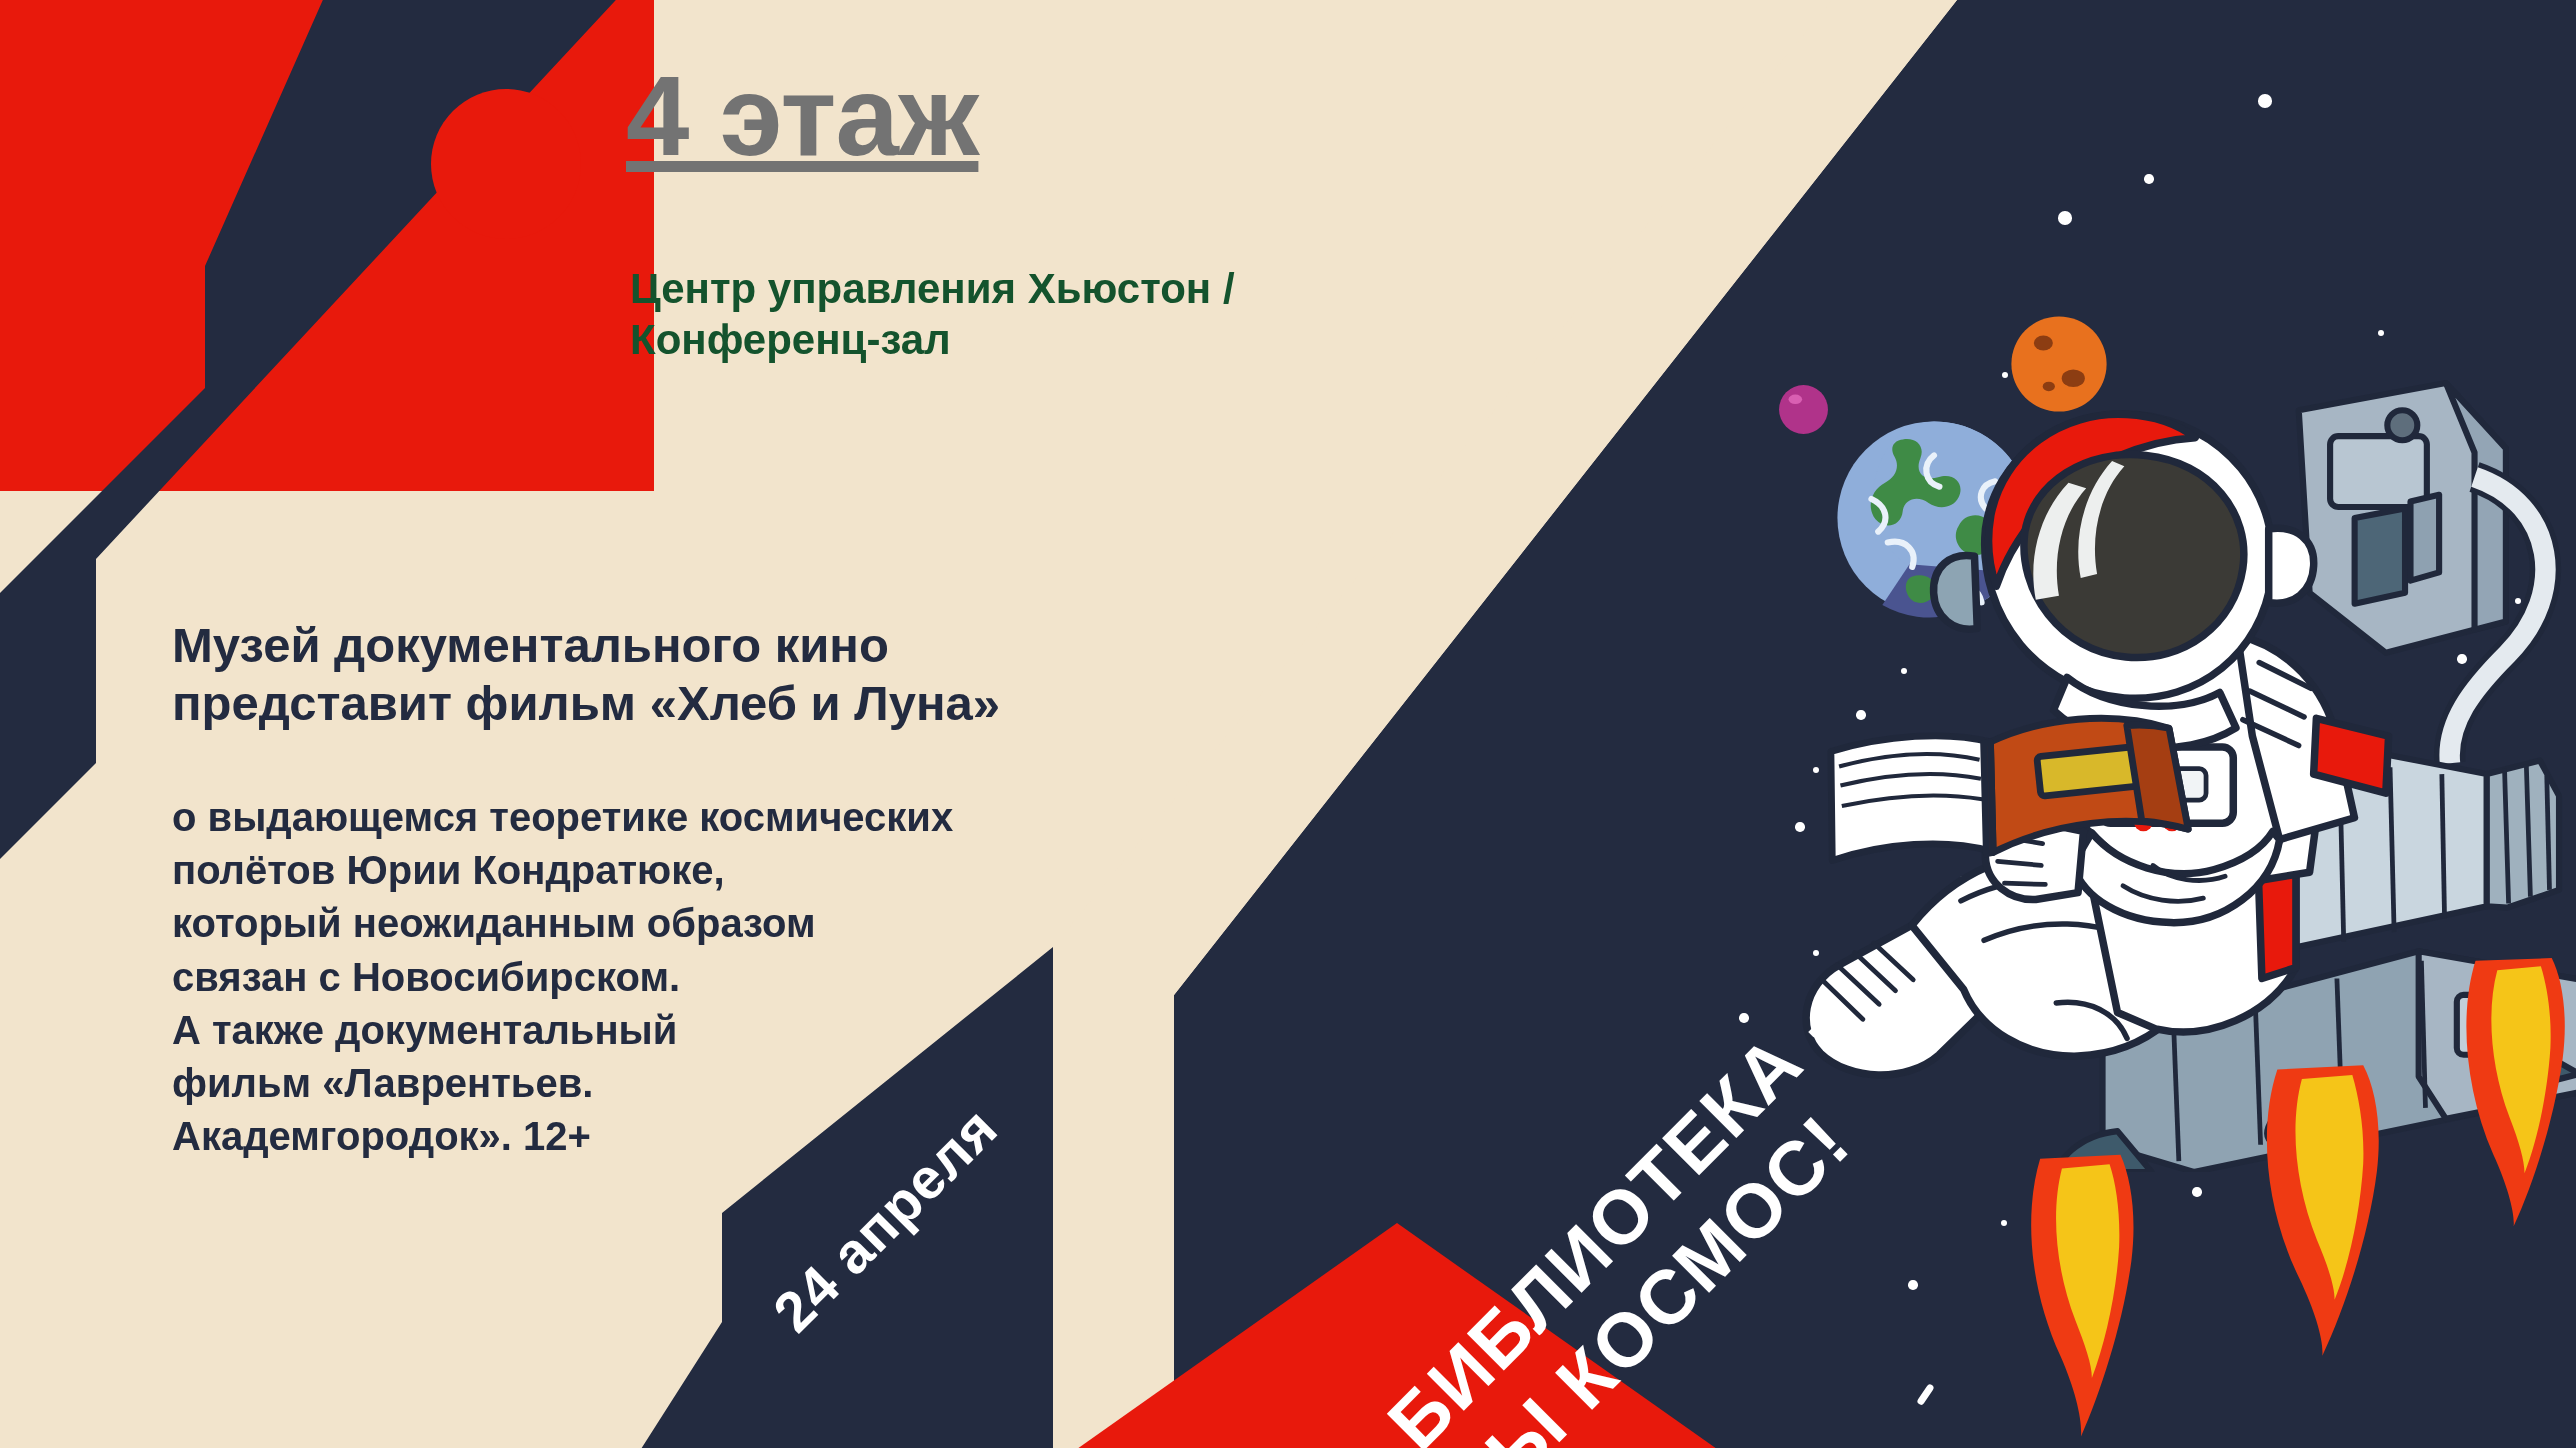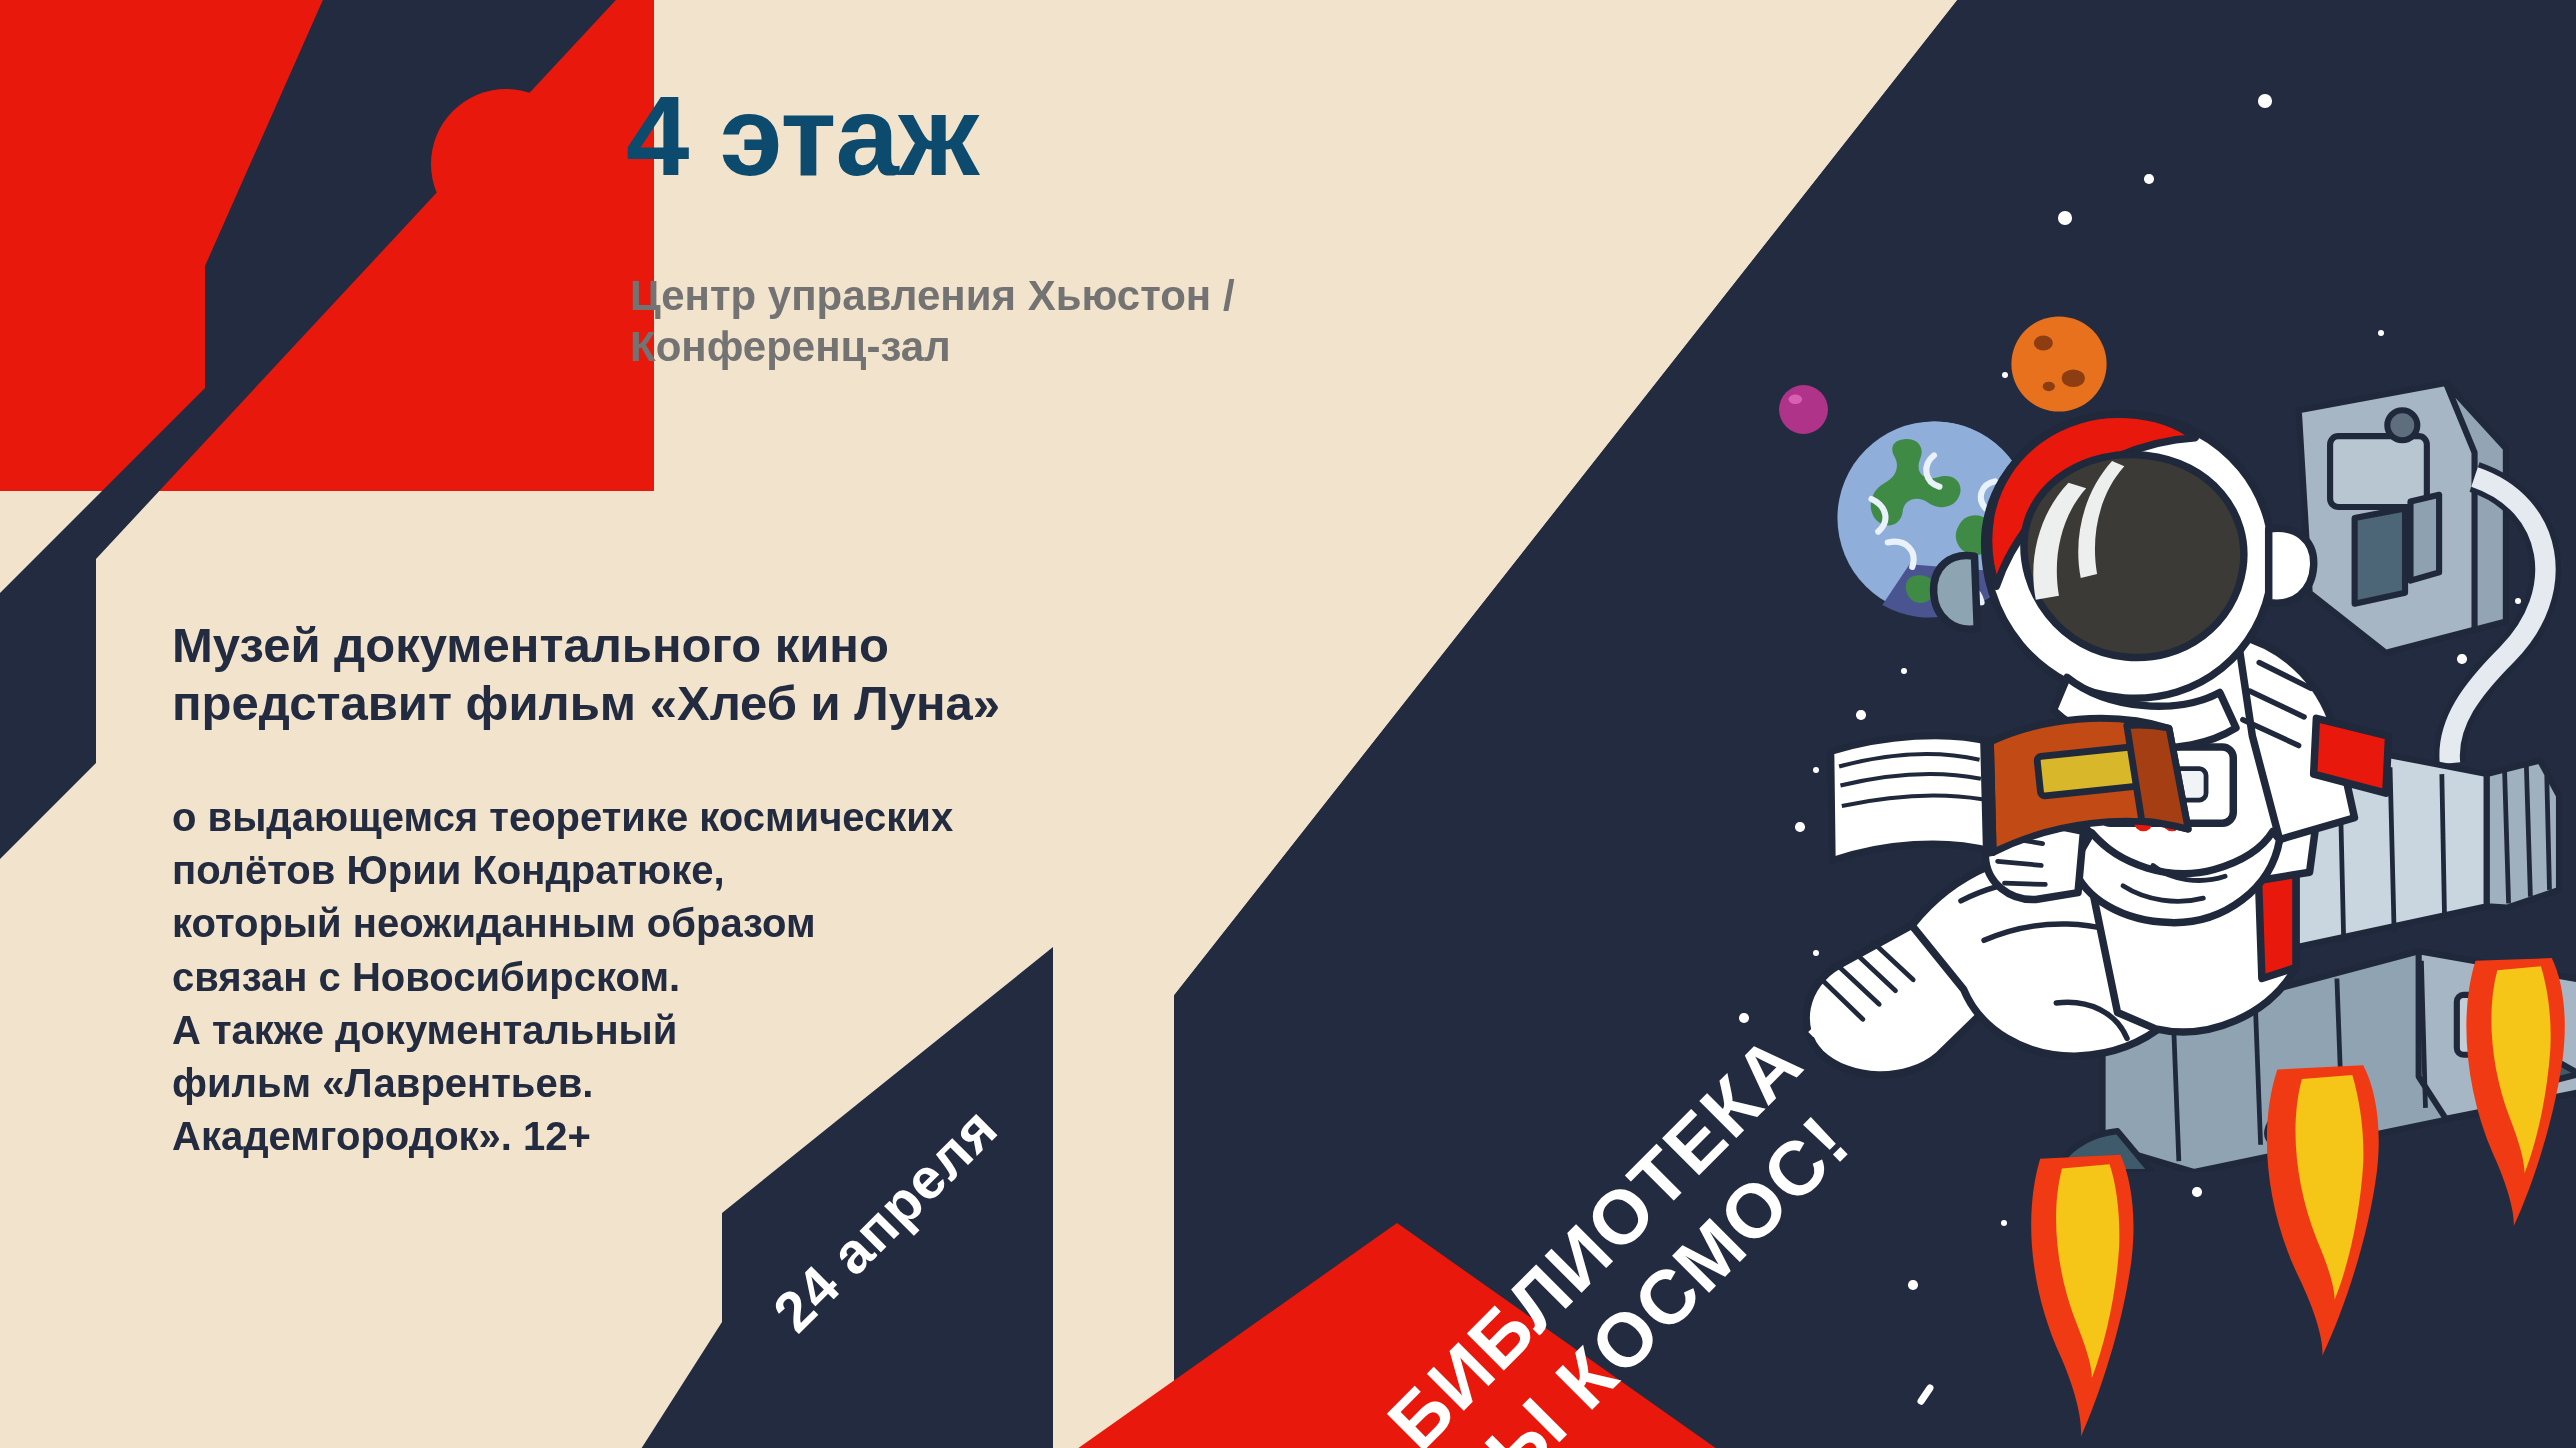--- a/index.html
+++ b/index.html
@@ -82,32 +82,33 @@
   #red-triangle-bottom {
     left: 0; top: 0;
     width: 2576px; height: 1449px;
     background: #E8190C;
     clip-path: polygon(1397px 1223px, 1717px 1449px, 1077px 1449px);
   }
 
   
   #heading-floor {
     position: absolute;
-    left: 626px; top: 79px;
-    color: #0c4a6e;
+    left: 626px; top: 59px;
+    color: #737373;
     font-size: 114px;
     font-weight: 700;
     letter-spacing: -0.7px;
     line-height: 1;
     white-space: nowrap;
+    text-decoration: underline;
   }
   #subtitle-venue {
     position: absolute;
-    left: 630px; top: 270px;
-    color: #737373;
+    left: 630px; top: 263px;
+    color: #14532d;
     font-size: 42px;
     font-weight: 600;
     line-height: 1.22;
     white-space: pre-line;
     max-width: 852px;
   }
   #time-range {
     position: absolute;
     left: 170px; top: 463px;
     color: #232B40;

